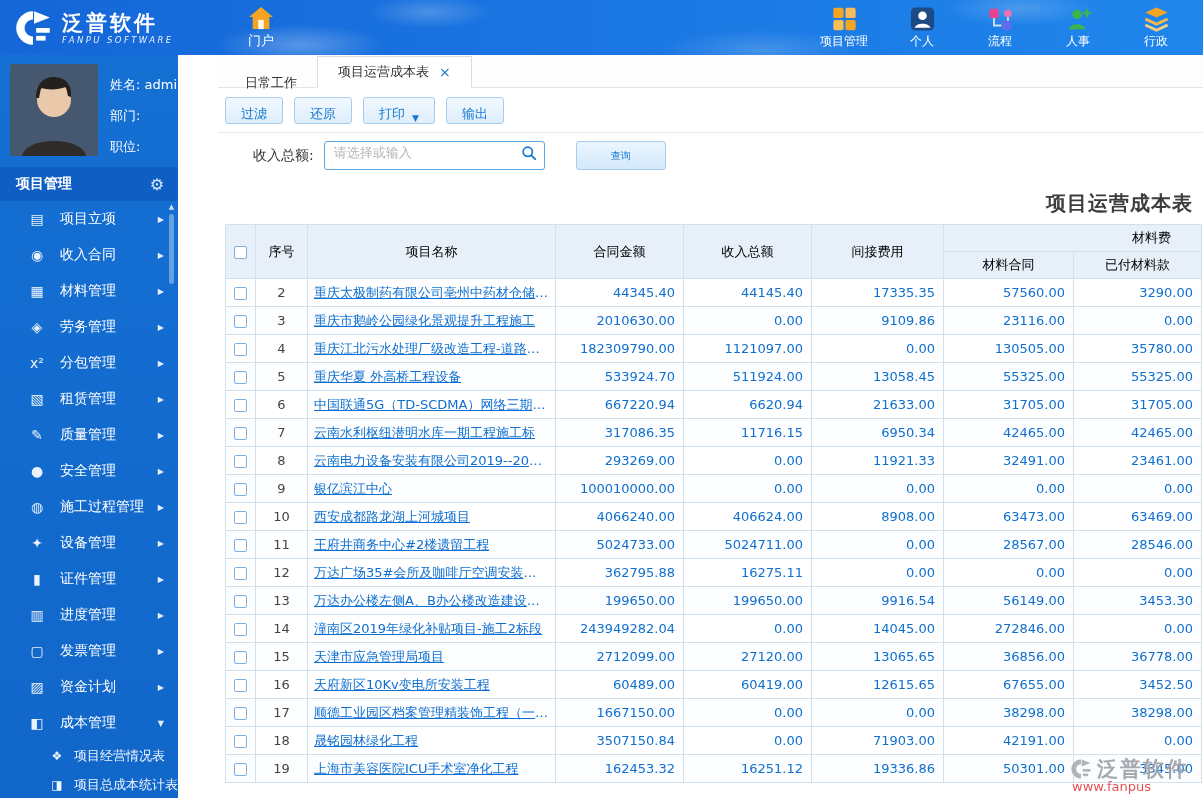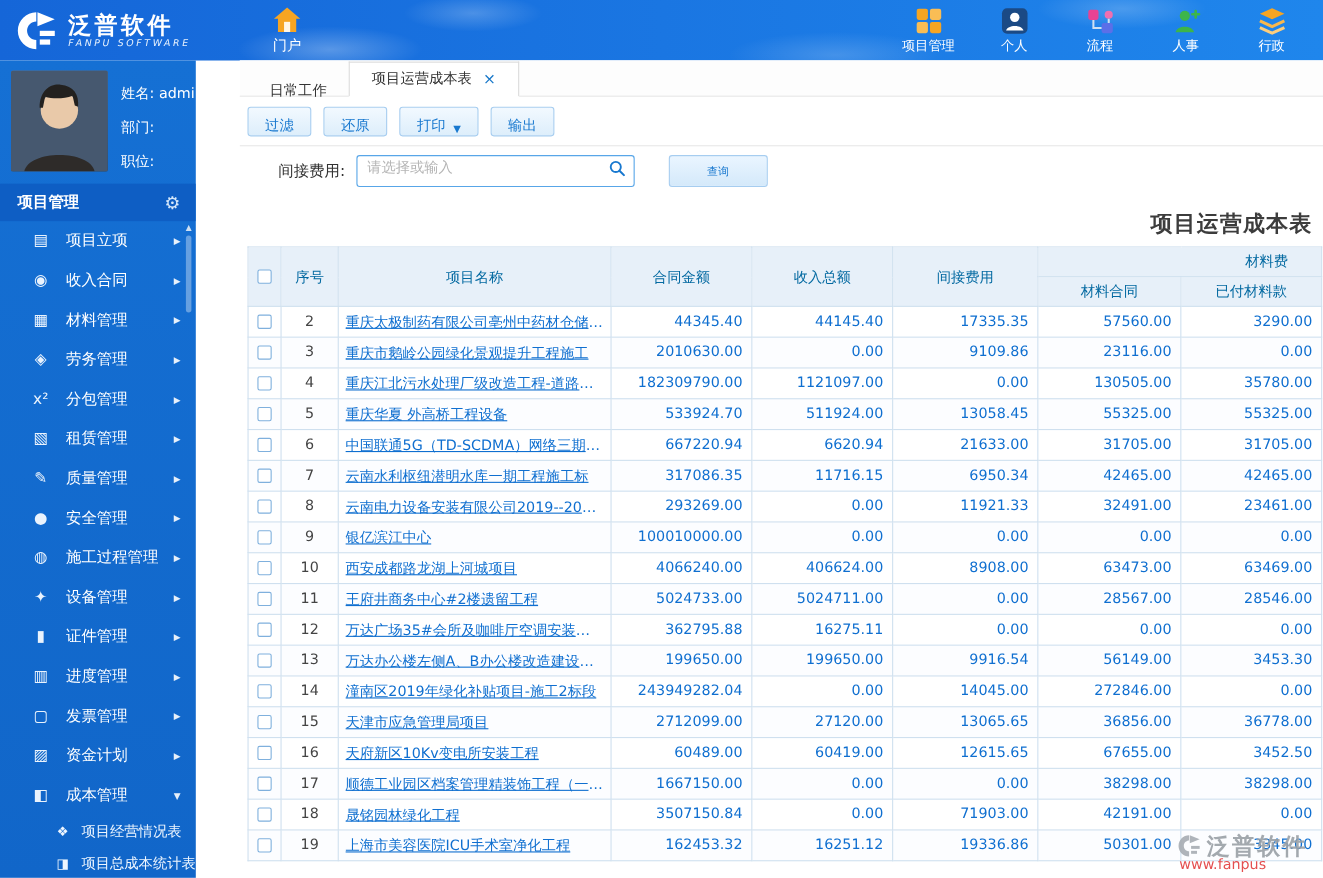--- a/index.html
+++ b/index.html
@@ -51,31 +51,31 @@
   .tab { height:32px; line-height:32px; padding:12px 20px; font-size:13px; color:#333; cursor:pointer; }
   .tab.active { background:#fff; border:1px solid #dcdcdc; border-bottom:1px solid #fff; margin-bottom:-1px; display:flex; align-items:center; gap:10px; }
   .tab-close { color:#1677c9; font-size:14px; line-height:1; cursor:pointer; }
 
   .toolbar { height:45px; display:flex; align-items:center; gap:11px; padding-left:7px; border-bottom:1px solid #e8e8e8; background:#fff; }
   .tbtn { background:linear-gradient(#f2f9ff,#ddeefb); border:1px solid #a6cdf0; color:#1878cf; font-size:13px; height:27px; padding:0 15px; border-radius:3px; display:inline-flex; align-items:flex-end; gap:7px; cursor:pointer; font-family:inherit; }
   .caret { font-size:9px; }
 
   .filterbar { height:45px; display:flex; align-items:center; padding-left:35px; }
   .filter-label { font-size:14px; color:#333; margin-right:10px; white-space:nowrap; }
-  .search-box { width:253px; height:29px; border:1px solid #58a6e8; border-radius:3px; display:flex; align-items:center; background:#fff; padding:0 7px 6px 9px; }
+  .search-box { width:221px; height:29px; border:1px solid #58a6e8; border-radius:3px; display:flex; align-items:center; background:#fff; padding:0 7px 6px 9px; }
   .search-box input { border:none; outline:none; flex:1; font-size:13px; color:#333; font-family:inherit; min-width:0; }
   .search-box input::placeholder { color:#b5b5b5; }
   .search-icon { width:16px; height:16px; flex:none; cursor:pointer; }
   .query-btn { width:90px; height:29px; margin-left:31px; background:linear-gradient(#eaf5ff,#d4e9fa); border:1px solid #a6cdf0; color:#1878cf; font-size:10px; border-radius:3px; cursor:pointer; font-family:inherit; }
 
   .table-title { height:46px; text-align:right; font-size:20px; font-weight:bold; color:#3c3c3c; padding:12px 10px 0 0; letter-spacing:1px; }
 
   table.grid { border-collapse:collapse; table-layout:fixed; width:976px; margin-left:7px; }
   .grid th, .grid td { border:1px solid #cfe0ef; overflow:hidden; }
-  .grid thead th { background:#e7f0f9; color:#0369a1; font-weight:normal; font-size:13px; height:27px; text-align:center; }
+  .grid thead th { background:#e7f0f9; color:#000000; font-weight:normal; font-size:13px; height:27px; text-align:center; }
   .grid thead th.group { text-align:right; padding-right:30px; }
   .grid tbody td { height:28px; font-size:13px; background:#fff; }
   .grid tbody tr:nth-child(even) td { background:#fcfdff; }
   .c-check { text-align:center; }
   .cbx { width:13px; height:13px; border:1px solid #7fb0dd; border-radius:2px; background:#fff; display:inline-block; vertical-align:middle; cursor:pointer; }
   .c-seq { text-align:center; color:#444; }
   .c-name { padding:0 6px; }
   .plink { color:#0f6fd0; text-decoration:underline; white-space:nowrap; overflow:hidden; text-overflow:ellipsis; display:block; cursor:pointer; }
   .c-num { text-align:right; padding-right:8px; color:#0f6fd0; white-space:nowrap; }
 
@@ -292,21 +292,21 @@
     <button class="tbtn">
         <span>打印</span>
         <span class="caret">▼</span>
       </button>
     <button class="tbtn">
         <span>输出</span>
       </button>
   </div>
 
   <div class="filterbar">
-    <span class="filter-label">间接费用:</span>
+    <span class="filter-label">收入总额:</span>
     <div class="search-box">
       <input value="" placeholder="请选择或输入" style="">
       <svg class="search-icon" viewBox="0 0 16 16">
         <circle cx="6.8" cy="6.8" r="4.6" fill="none" stroke="#1878cf" stroke-width="1.7"></circle>
         <line x1="10.4" y1="10.4" x2="14.2" y2="14.2" stroke="#1878cf" stroke-width="1.9" stroke-linecap="round"></line>
       </svg>
     </div>
     <button class="query-btn">查询</button>
   </div>
 

